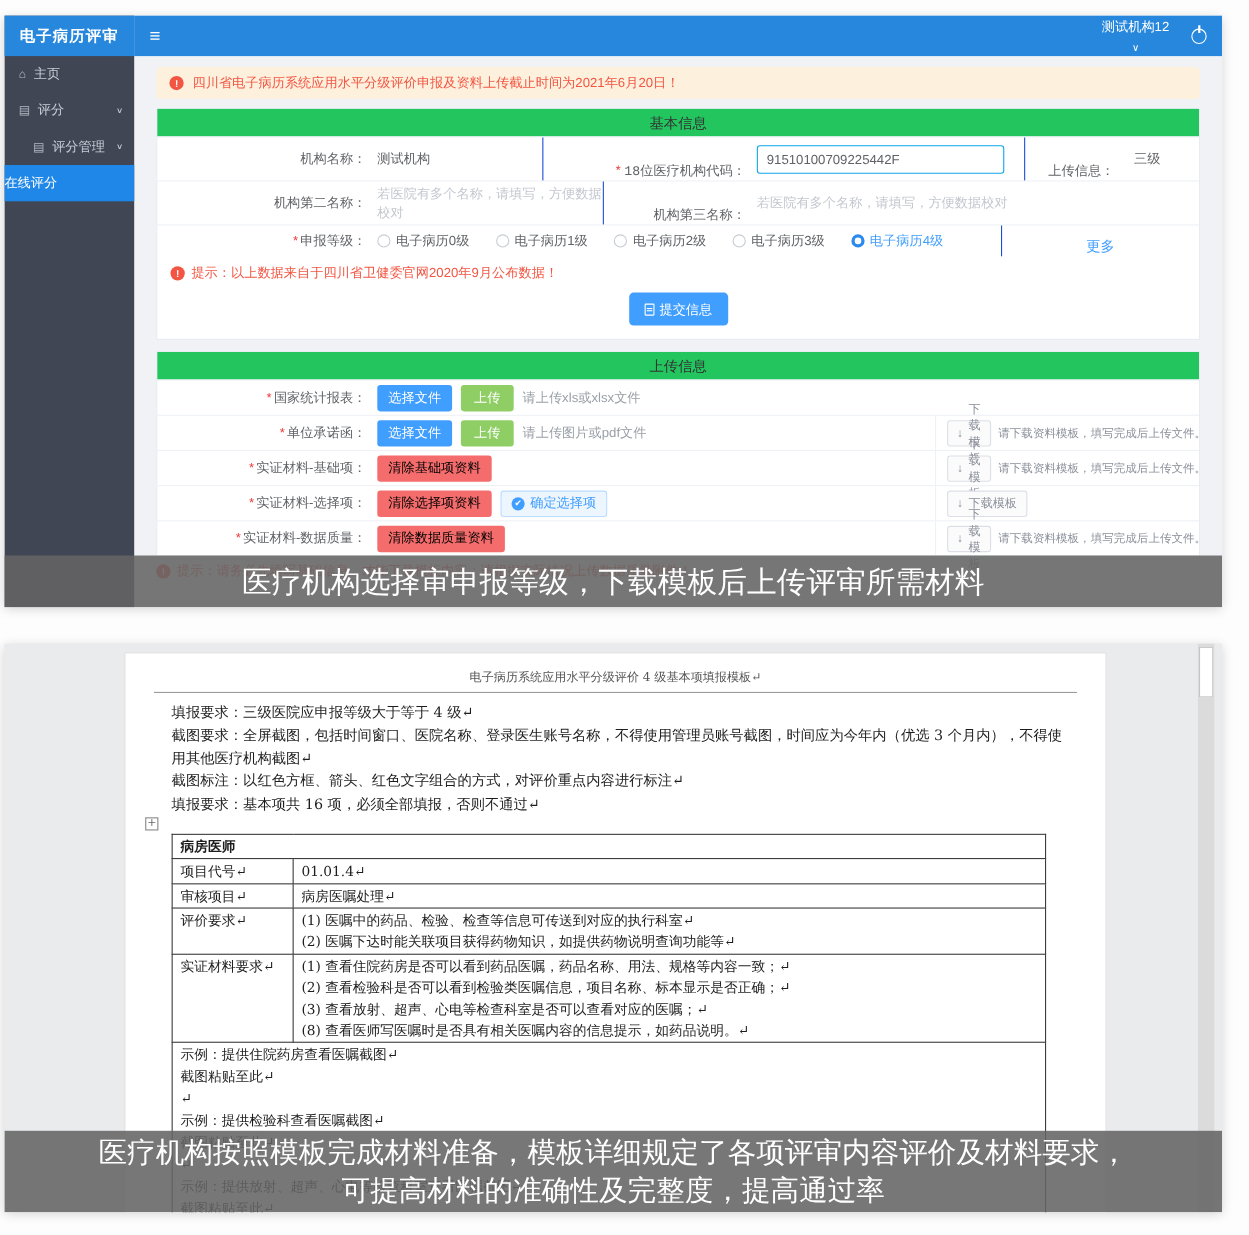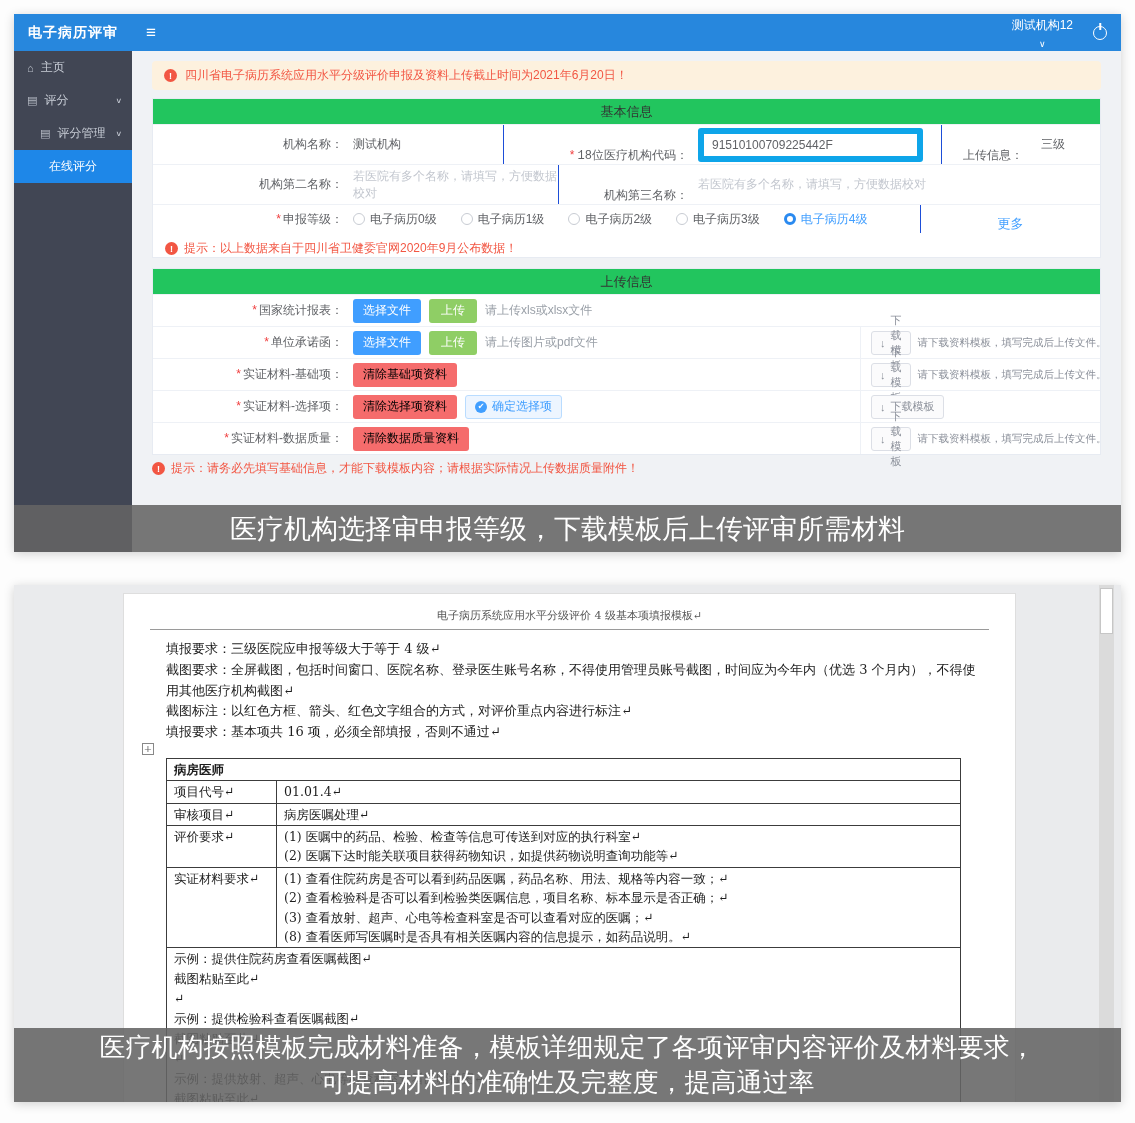--- a/index.html
+++ b/index.html
@@ -1,32 +1,32 @@
 <!DOCTYPE html>
 <html><head>
 <meta charset="utf-8">
 <style>
   * { box-sizing: border-box; margin: 0; padding: 0; }
   html,body { width:1135px; height:1123px; background:#fdfdfd; overflow:hidden;
     font-family:"Liberation Sans","DejaVu Sans",sans-serif; }
-  .panel { position:absolute; left:14px; width:1107px; background:#f0f2f5;
+  .panel { position:absolute; left:4px; width:1107px; background:#f0f2f5;
     box-shadow:0 2px 10px rgba(0,0,0,.18); overflow:hidden; }
   #panel1 { top:14px; height:538px; }
   #panel2 { top:585px; height:517px; background:#eaebed; }
 
   
   .sidebar { position:absolute; left:0; top:0; width:118px; height:100%; background:#414654; z-index:1; }
   .logo { height:37px; background:#2787dd; color:#fff; font-weight:bold; font-size:14px;
     letter-spacing:1px; display:flex; align-items:center; justify-content:center; }
   .side-item { height:33px; display:flex; align-items:center; gap:7px; padding:0 10px 0 13px;
     color:#c8cdd6; font-size:12px; }
   .side-item .micon { font-size:11px; opacity:.85; }
   .side-item .chev { margin-left:auto; font-size:9px; transform:scaleY(.8); }
   .side-sub { padding-left:26px; }
-  .side-active { background:#1e87e8; color:#fff; justify-content:center; padding:0; }
+  .side-active { background:#1e87e8; color:#fff; padding:0; }
   .topbar { position:absolute; left:118px; right:0; top:0; height:37px; background:#2787dd;
     display:flex; align-items:center; padding:0 14px; color:#fff; z-index:1; }
   .hamburger { font-size:17px; cursor:pointer; }
   .topbar-right { margin-left:auto; display:flex; align-items:center; gap:20px; font-size:12px; }
   .org-chip { display:flex; align-items:center; gap:5px; cursor:pointer;flex-direction:column; }
   .org-chip .chev { font-size:9px; }
   .power { width:14px; height:14px; border:1.5px solid #fff; border-radius:50%; position:relative; }
   .power::after { content:""; position:absolute; left:50%; top:-4px; width:1.5px; height:7px;
     background:#fff; transform:translateX(-50%); }
   .content { position:absolute; left:118px; right:0; top:37px; bottom:0; overflow:hidden; }
@@ -37,21 +37,21 @@
   .card { margin:8px 20px 0; background:#fff; border:1px solid #e7ebf2; }
   .card-title { height:25px; background:#22c55e; display:flex; align-items:center;
     justify-content:center; font-size:13px; color:#333; }
   .frow { display:flex; align-items:center; border-top:1px solid #eef1f6; }
   .lab { width:200px; flex:none; text-align:right; padding-right:10px; font-size:12px; color:#606266; }
   .lab2 { width:195px; flex:none; text-align:right; padding-right:10px; font-size:12px; color:#606266; }
   .star { color:#f03e3e; margin-right:2px; font-size:12px; }
   .val { font-size:12px; color:#606266; }
   .ph { font-size:12px; color:#c3c7cf; }
   .bl { border-left:1px solid #1d4ed8; align-self:stretch; display:flex; align-items:flex-end;font-family:Liberation Mono, monospace; }
-  .inputbox { width:225px; height:26px; border:6px solid #0ea5e9; border-radius:3px;
+  .inputbox { width:225px; height:26px; border:1px solid #0ea5e9; border-radius:3px;
     display:flex; align-items:center; padding:11px 8px; font-size:12px; color:#606266; background:#fff; }
   .radio { display:flex; align-items:center; gap:5px; margin-right:24px; font-size:12px; color:#606266;justify-content:space-between; }
   .rdot { width:12px; height:12px; border-radius:50%; border:1px solid #c8ccd3; background:#fff; flex:none; }
   .rdot.on { border:3.5px solid #2a8af0; }
   .radio.sel { color:#409eff; }
   .more-cell { width:180px; flex:none; justify-content:center; color:#409eff; font-size:13px; cursor:pointer; }
   .hint-red { display:flex; align-items:center; gap:6px; padding:7px 0 0 12px;
     color:#f25643; font-size:12px; }
   .submit-wrap { display:flex; justify-content:center; padding:9px 0 12px; }
   .btn { border:none; border-radius:3px; font-size:12px; display:inline-flex; align-items:center;
@@ -199,20 +199,26 @@
             </span>
         </div>
         <div class="bl more-cell">更多</div>
       </div>
 
       <div class="hint-red">
         <span class="ic-circle">!</span>
         <span>提示：以上数据来自于四川省卫健委官网2020年9月公布数据！</span>
       </div>
 
+      <div class="submit-wrap">
+        <button class="btn btn-primary">
+          <span class="fileicon"></span>
+          <span>提交信息</span>
+        </button>
+      </div>
     </div>
 
     <div class="card" style="margin-top:10px;">
       <div class="card-title">上传信息</div>
 
       <div class="urow">
         <div class="lab"><span class="star">*</span><span>国家统计报表：</span></div>
         <button class="btn btn-blue">选择文件</button>
         <button class="btn btn-green gap8">上传</button>
         <span class="u-hint">请上传xls或xlsx文件</span>

